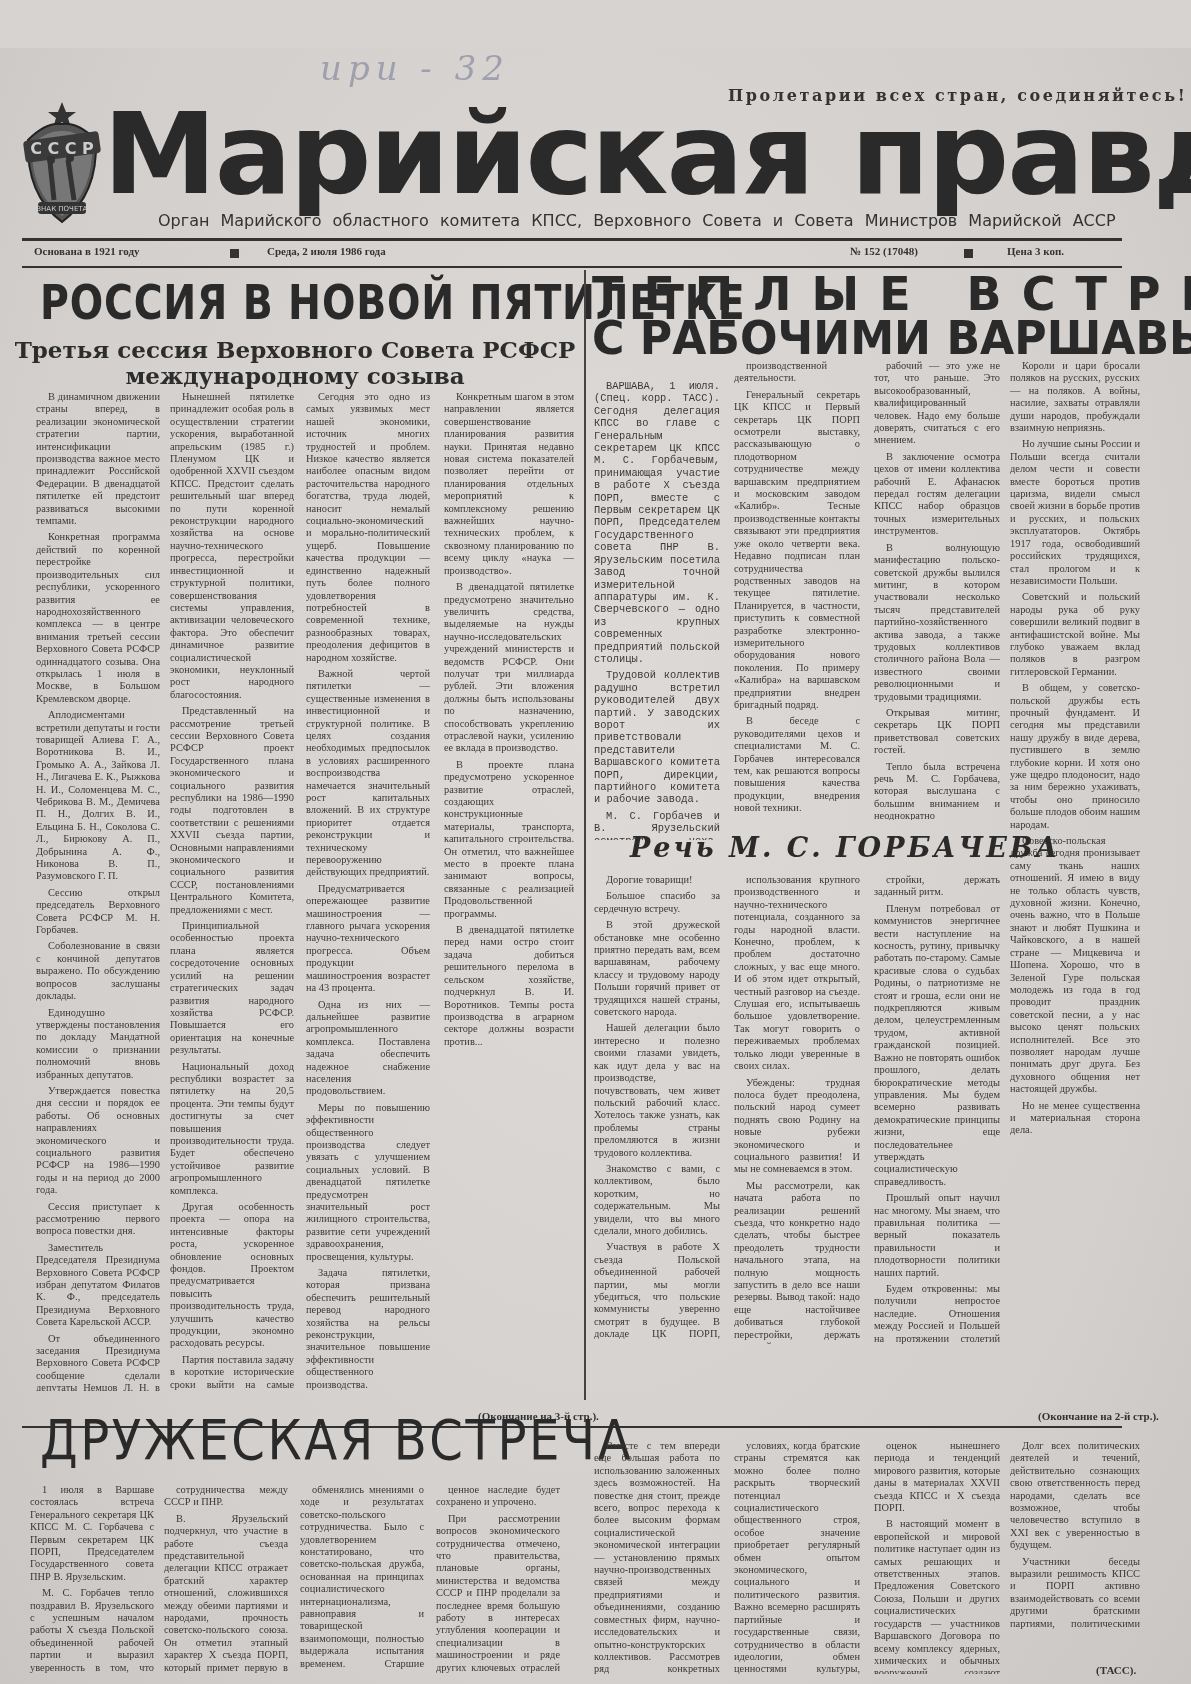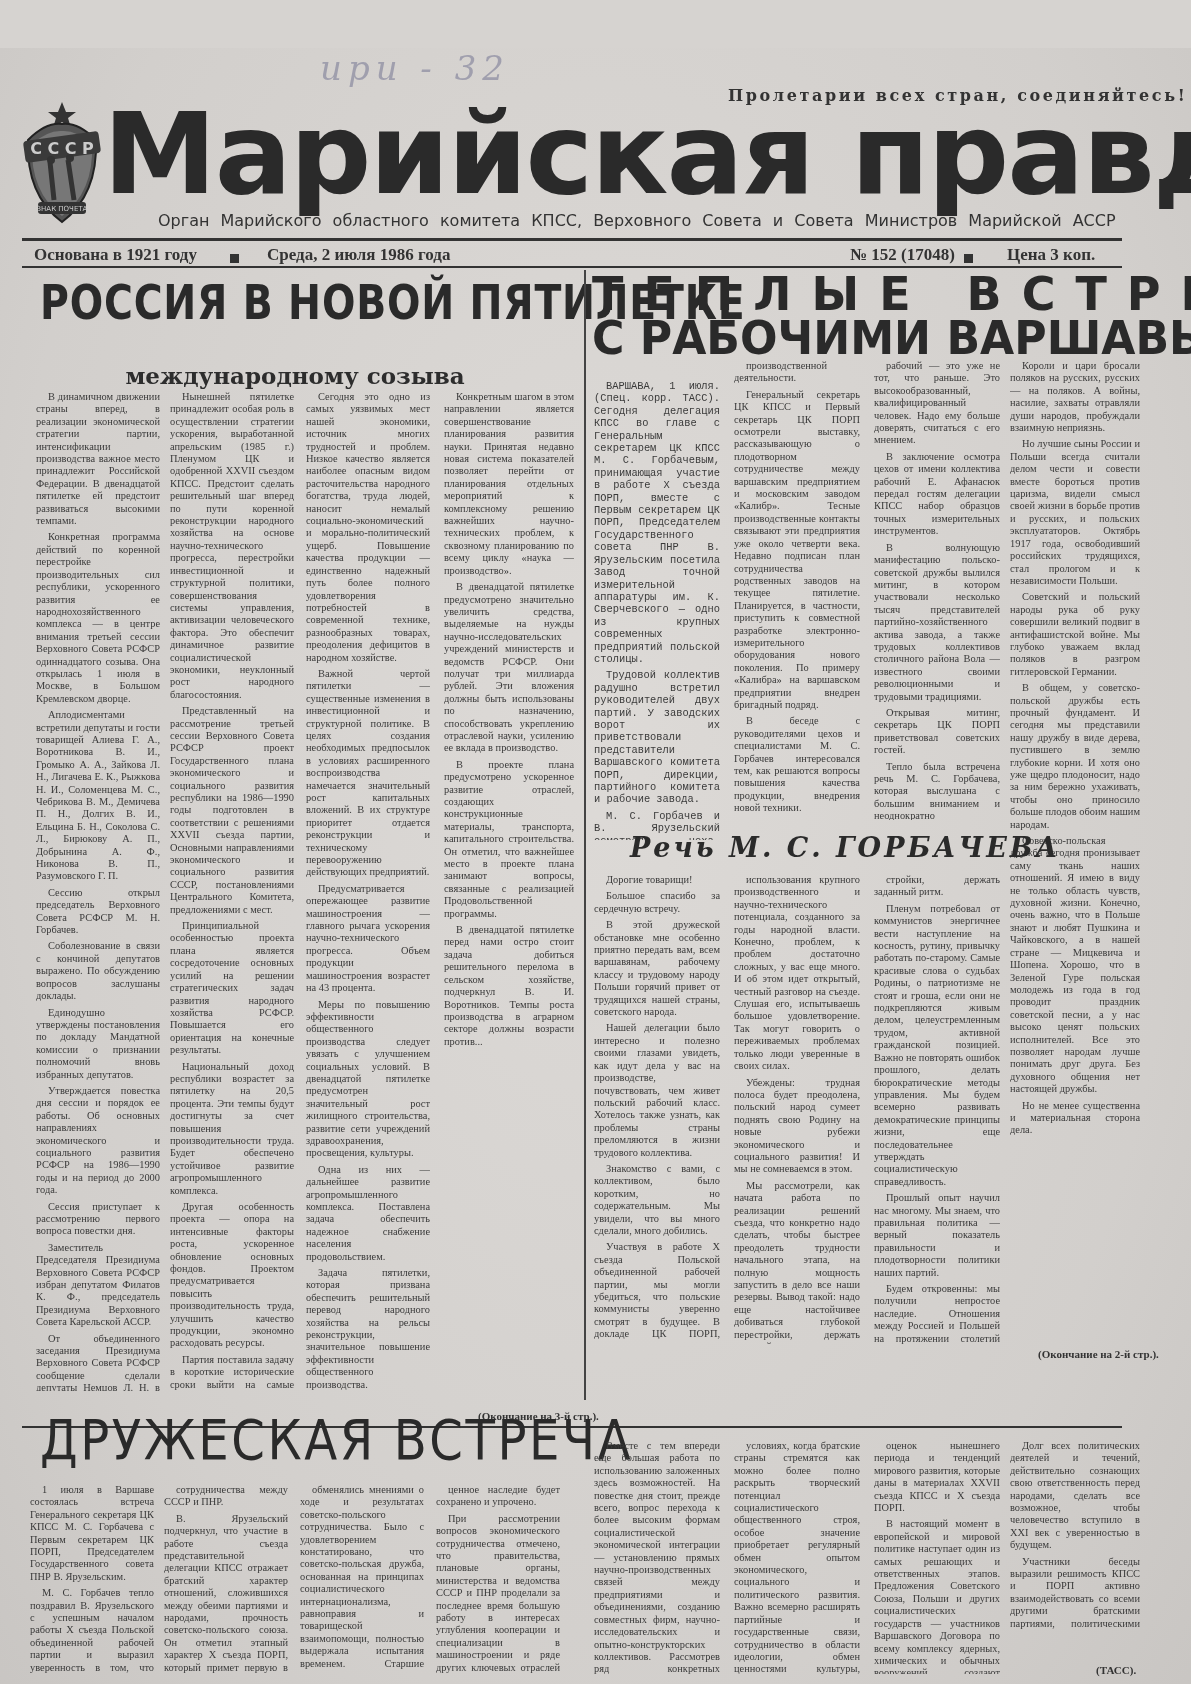--- a/index.html
+++ b/index.html
@@ -12,21 +12,21 @@
   .emblem{position:absolute;left:18px;top:52px;width:88px;height:126px;}
   .motto{position:absolute;left:728px;top:38px;font-family:"DejaVu Serif",serif;font-weight:bold;
         font-size:16px;letter-spacing:2.6px;color:#333;}
   .masthead{position:absolute;left:103px;top:48px;width:1050px;height:116px;
         font-family:"DejaVu Sans",sans-serif;font-weight:bold;font-size:112px;line-height:116px;
         color:#2a2a2a;letter-spacing:-2px;transform:scaleX(1.02);transform-origin:left;white-space:nowrap;}
   .organ{position:absolute;left:158px;top:163px;font-family:"DejaVu Sans",sans-serif;font-size:16px;
         color:#333;word-spacing:6px;white-space:nowrap;}
   .rule{position:absolute;background:#333;}
   .infobar{position:absolute;left:22px;top:197px;width:1100px;height:20px;font-family:"Liberation Serif",serif;
-        font-weight:bold;font-size:17px;color:#333;}
+        font-weight:bold;font-size:11px;color:#333;}
   .infobar span{position:absolute;top:0;white-space:nowrap;}
   .sq{display:inline-block;width:9px;height:9px;background:#333;}
   .hl1{position:absolute;left:40px;top:228px;font-family:"DejaVu Sans",sans-serif;font-weight:bold;
         font-size:48px;line-height:52px;color:#2a2a2a;transform:scaleX(.82);transform-origin:left;white-space:nowrap;letter-spacing:1px;}
   .sub1{position:absolute;left:0;width:590px;text-align:center;font-family:"DejaVu Serif",serif;font-weight:bold;color:#2d2d2d;}
   .hl2{position:absolute;left:592px;width:600px;font-family:"DejaVu Sans",sans-serif;font-weight:bold;font-size:46px;
         line-height:48px;color:#2a2a2a;white-space:nowrap;}
   .col{position:absolute;font-family:"Liberation Serif",serif;font-size:10.4px;line-height:12.4px;color:#3a3a3a;
         text-align:justify;overflow:hidden;}
   .col p{margin:0 0 4px 0;text-indent:12px;}
@@ -66,20 +66,21 @@
     <span style="left:12px;">Основана в 1921 году</span>
     <span style="left:208px;top:3px;"><i class="sq"></i></span>
     <span style="left:245px;">Среда, 2 июля 1986 года</span>
     <span style="left:828px;">№ 152 (17048)</span>
     <span style="left:942px;top:3px;"><i class="sq"></i></span>
     <span style="left:985px;">Цена 3 коп.</span>
   </div>
   <div class="rule" style="left:22px;top:218px;width:1100px;height:2px;"></div>
 
   <div class="hl1">РОССИЯ В НОВОЙ ПЯТИЛЕТКЕ</div>
+  <div class="sub1" style="top:288px;font-size:23px;">Третья сессия Верховного Совета РСФСР</div>
   <div class="sub1" style="top:314px;font-size:23px;">международному созыва</div>
 
   <div class="col" style="left:36px;top:343px;width:124px;height:1000px;">
       <p>В динамичном движении страны вперед, в реализации экономической стратегии партии, интенсификации производства важное место принадлежит Российской Федерации. В двенадцатой пятилетке ей предстоит развиваться высокими темпами.</p>
       <p>Конкретная программа действий по коренной перестройке производительных сил республики, ускоренного развития ее народнохозяйственного комплекса — в центре внимания третьей сессии Верховного Совета РСФСР одиннадцатого созыва. Она открылась 1 июля в Москве, в Большом Кремлевском дворце.</p>
       <p>Аплодисментами встретили депутаты и гости товарищей Алиева Г. А., Воротникова В. И., Громыко А. А., Зайкова Л. Н., Лигачева Е. К., Рыжкова Н. И., Соломенцева М. С., Чебрикова В. М., Демичева П. Н., Долгих В. И., Ельцина Б. Н., Соколова С. Л., Бирюкову А. П., Добрынина А. Ф., Никонова В. П., Разумовского Г. П.</p>
       <p>Сессию открыл председатель Верховного Совета РСФСР М. Н. Горбачев.</p>
       <p>Соболезнование в связи с кончиной депутатов выражено. По обсуждению вопросов заслушаны доклады.</p>
       <p>Единодушно утверждены постановления по докладу Мандатной комиссии о признании полномочий вновь избранных депутатов.</p>
       <p>Утверждается повестка дня сессии и порядок ее работы. Об основных направлениях экономического и социального развития РСФСР на 1986—1990 годы и на период до 2000 года.</p>
@@ -92,22 +93,22 @@
       <p>Представленный на рассмотрение третьей сессии Верховного Совета РСФСР проект Государственного плана экономического и социального развития республики на 1986—1990 годы подготовлен в соответствии с решениями XXVII съезда партии, Основными направлениями экономического и социального развития СССР, постановлениями Центрального Комитета, предложениями с мест.</p>
       <p>Принципиальной особенностью проекта плана является сосредоточение основных усилий на решении стратегических задач развития народного хозяйства РСФСР. Повышается его ориентация на конечные результаты.</p>
       <p>Национальный доход республики возрастет за пятилетку на 20,5 процента. Эти темпы будут достигнуты за счет повышения производительности труда. Будет обеспечено устойчивое развитие агропромышленного комплекса.</p>
       <p>Другая особенность проекта — опора на интенсивные факторы роста, ускоренное обновление основных фондов. Проектом предусматривается повысить производительность труда, улучшить качество продукции, экономно расходовать ресурсы.</p>
       <p>Партия поставила задачу в короткие исторические сроки выйти на самые передовые рубежи производительности труда. Больше половины прироста промышленной продукции будет получено за счет технического перевооружения. Рост производительности труда составит 23—25 процентов.</p>
     </div>
   <div class="col" style="left:306px;top:343px;width:124px;height:1000px;">
       <p>Сегодня это одно из самых уязвимых мест нашей экономики, источник многих трудностей и проблем. Низкое качество является наиболее опасным видом расточительства народного богатства, труда людей, наносит немалый социально-экономический и морально-политический ущерб. Повышение качества продукции — единственно надежный путь более полного удовлетворения потребностей в современной технике, разнообразных товарах, преодоления дефицитов в народном хозяйстве.</p>
       <p>Важной чертой пятилетки — существенные изменения в инвестиционной и структурной политике. В целях создания необходимых предпосылок в условиях расширенного воспроизводства намечается значительный рост капитальных вложений. В их структуре приоритет отдается реконструкции и техническому перевооружению действующих предприятий.</p>
       <p>Предусматривается опережающее развитие машиностроения — главного рычага ускорения научно-технического прогресса. Объем продукции машиностроения возрастет на 43 процента.</p>
+      <p>Одна из них — дальнейшее развитие агропромышленного комплекса. Поставлена задача обеспечить надежное снабжение населения продовольствием.</p>
       <p>Меры по повышению эффективности общественного производства следует увязать с улучшением социальных условий. В двенадцатой пятилетке предусмотрен значительный рост жилищного строительства, развитие сети учреждений здравоохранения, просвещения, культуры.</p>
-      <p>Одна из них — дальнейшее развитие агропромышленного комплекса. Поставлена задача обеспечить надежное снабжение населения продовольствием.</p>
       <p>Задача пятилетки, которая призвана обеспечить решительный перевод народного хозяйства на рельсы реконструкции, значительное повышение эффективности общественного производства.</p>
     </div>
   <div class="col" style="left:444px;top:343px;width:130px;height:955px;">
       <p>Конкретным шагом в этом направлении является совершенствование планирования развития науки. Принятая недавно новая система показателей позволяет перейти от планирования отдельных мероприятий к комплексному решению важнейших научно-технических проблем, к сквозному планированию по всему циклу «наука — производство».</p>
       <p>В двенадцатой пятилетке предусмотрено значительно увеличить средства, выделяемые на нужды научно-исследовательских учреждений министерств и ведомств РСФСР. Они получат три миллиарда рублей. Эти вложения должны быть использованы по назначению, способствовать укреплению отраслевой науки, усилению ее вклада в производство.</p>
       <p>В проекте плана предусмотрено ускоренное развитие отраслей, создающих конструкционные материалы, транспорта, капитального строительства. Он отметил, что важнейшее место в проекте плана занимают вопросы, связанные с реализацией Продовольственной программы.</p>
       <p>В двенадцатой пятилетке перед нами остро стоит задача добиться решительного перелома в сельском хозяйстве, подчеркнул В. И. Воротников. Темпы роста производства в аграрном секторе должны возрасти против...</p>
     </div>
   <div class="cont" style="left:478px;top:1362px;">(Окончание на 3-й стр.).</div>
 
@@ -157,21 +158,21 @@
       <p>использования крупного производственного и научно-технического потенциала, созданного за годы народной власти. Конечно, проблем, к проблем достаточно сложных, у вас еще много. И об этом идет открытый, честный разговор на съезде. Слушая его, испытываешь большое удовлетворение. Так могут говорить о переживаемых проблемах только люди уверенные в своих силах.</p>
       <p>Убеждены: трудная полоса будет преодолена, польский народ сумеет поднять свою Родину на новые рубежи экономического и социального развития! И мы не сомневаемся в этом.</p>
       <p>Мы рассмотрели, как начата работа по реализации решений съезда, что конкретно надо сделать, чтобы быстрее преодолеть трудности начального этапа, на полную мощность запустить в дело все наши резервы. Вывод такой: надо еще настойчивее добиваться глубокой перестройки, держать высокий ритм.</p>
     </div>
   <div class="col" style="left:874px;top:826px;width:126px;height:470px;">
       <p>стройки, держать заданный ритм.</p>
       <p>Пленум потребовал от коммунистов энергичнее вести наступление на косность, рутину, привычку работать по-старому. Самые красивые слова о судьбах Родины, о патриотизме не стоят и гроша, если они не подкрепляются живым делом, целеустремленным трудом, активной гражданской позицией. Важно не повторять ошибок прошлого, делать бюрократические методы управления. Мы будем всемерно развивать демократические принципы жизни, еще последовательнее утверждать социалистическую справедливость.</p>
       <p>Прошлый опыт научил нас многому. Мы знаем, что правильная политика — верный показатель правильности и плодотворности политики наших партий.</p>
       <p>Будем откровенны: мы получили непростое наследие. Отношения между Россией и Польшей на протяжении столетий осложнялись борьбой правящих эксплуататорских классов обеих стран.</p>
     </div>
-  <div class="cont" style="left:1038px;top:1300px;">(Окончание на 2-й стр.).</div>
+  <div class="cont" style="left:1038px;top:1362px;">(Окончание на 2-й стр.).</div>
 
   <div class="rule" style="left:22px;top:1378px;width:1100px;height:2px;"></div>
 
   <div class="hl3">ДРУЖЕСКАЯ ВСТРЕЧА</div>
   <div class="col" style="left:30px;top:1436px;width:124px;height:190px;">
       <p>1 июля в Варшаве состоялась встреча Генерального секретаря ЦК КПСС М. С. Горбачева с Первым секретарем ЦК ПОРП, Председателем Государственного совета ПНР В. Ярузельским.</p>
       <p>М. С. Горбачев тепло поздравил В. Ярузельского с успешным началом работы X съезда Польской объединенной рабочей партии и выразил уверенность в том, что решения высшего форума польских коммунистов послужат дальнейшему упрочению боеспособности и авторитета ПОРП в обществе, успешному социально-экономическому развитию Польши, укреплению дружбы и</p>
     </div>
   <div class="col" style="left:164px;top:1436px;width:124px;height:190px;">
       <p>сотрудничества между СССР и ПНР.</p>

